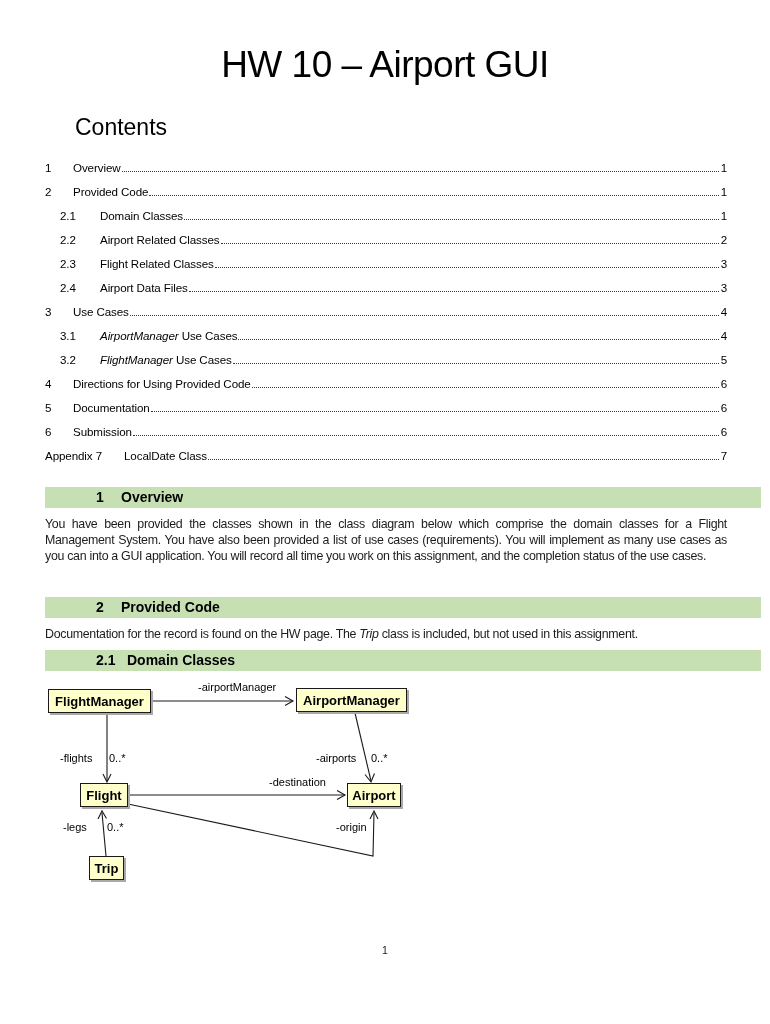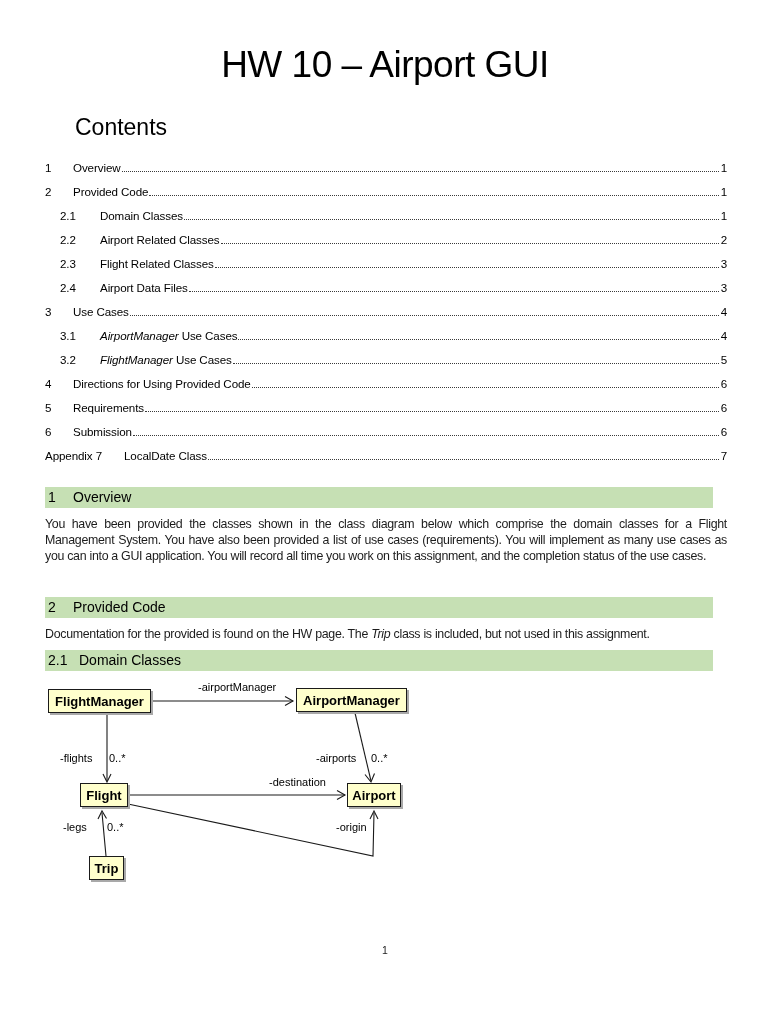--- a/index.html
+++ b/index.html
@@ -35,22 +35,23 @@
   .toc-row.lvlA .toc-num{margin-right:22px;}
   .toc-label{flex:0 0 auto;white-space:pre;}
   .toc-label em{font-style:italic;}
   .toc-dots{
     flex:1 1 auto;border-bottom:1.6px dotted #3a3a3a;margin:0 2px 3px 1px;min-width:10px;
   }
   .toc-page{flex:0 0 auto;}
   
   .hbar{
     position:absolute;left:45px;width:668px;height:21px;line-height:21px;
-    background:var(--heading-bg);font-weight:400;font-size:14px;color:#000;
+    background:var(--heading-bg);font-weight:700;font-size:14px;color:#000;
     white-space:nowrap;
+    padding-left:48px;
   }
   .hbar .hnum{display:inline-block;padding-left:3px;}
   .hbar.h1 .hnum{width:25px;}
   .hbar.h2 .hnum{width:31px;}
   
   .para{
     position:absolute;left:45px;width:682px;font-size:12.4px;line-height:16px;
     letter-spacing:-0.3px;text-align:justify;color:#1c1c1c;
   }
   .para.oneline{white-space:nowrap;text-align:left;}
@@ -137,21 +138,21 @@
         <span class="toc-page">5</span>
       </div>
       <div class="toc-row lvl1">
         <span class="toc-num">4</span>
         <span class="toc-label">Directions for Using Provided Code</span>
         <span class="toc-dots"></span>
         <span class="toc-page">6</span>
       </div>
       <div class="toc-row lvl1">
         <span class="toc-num">5</span>
-        <span class="toc-label">Requirements</span>
+        <span class="toc-label">Documentation</span>
         <span class="toc-dots"></span>
         <span class="toc-page">6</span>
       </div>
       <div class="toc-row lvl1">
         <span class="toc-num">6</span>
         <span class="toc-label">Submission</span>
         <span class="toc-dots"></span>
         <span class="toc-page">6</span>
       </div>
       <div class="toc-row lvlA">
@@ -163,21 +164,21 @@
     </div>
 
   <div class="hbar h1" style="top:487px">
     <span class="hnum">1</span><span class="htitle">Overview</span>
   </div>
   <div class="para" style="top:516px">You have been provided the classes shown in the class diagram below which comprise the domain classes for a Flight Management System. You have also been provided a list of use cases (requirements). You will implement as many use cases as you can into a GUI application. You will record all time you work on this assignment, and the completion status of the use cases.</div>
 
   <div class="hbar h1" style="top:597px">
     <span class="hnum">2</span><span class="htitle">Provided Code</span>
   </div>
-  <div class="para oneline" style="top:626px"><span>Documentation for the provided is found on the HW page. The </span><em>Trip</em><span> class is included, but not used in this assignment.</span></div>
+  <div class="para oneline" style="top:626px"><span>Documentation for the record is found on the HW page. The </span><em>Trip</em><span> class is included, but not used in this assignment.</span></div>
 
   <div class="hbar h2" style="top:650px">
     <span class="hnum">2.1</span><span class="htitle">Domain Classes</span>
   </div>
 
   <svg id="diagram-lines" width="420" height="220" viewBox="0 0 420 220">
     <g stroke="#1a1a1a" stroke-width="1.1" fill="none">
 
       <path d="M112,26 L253,26"></path>
       <path d="M245,21.5 L253,26 L245,30.5"></path>

